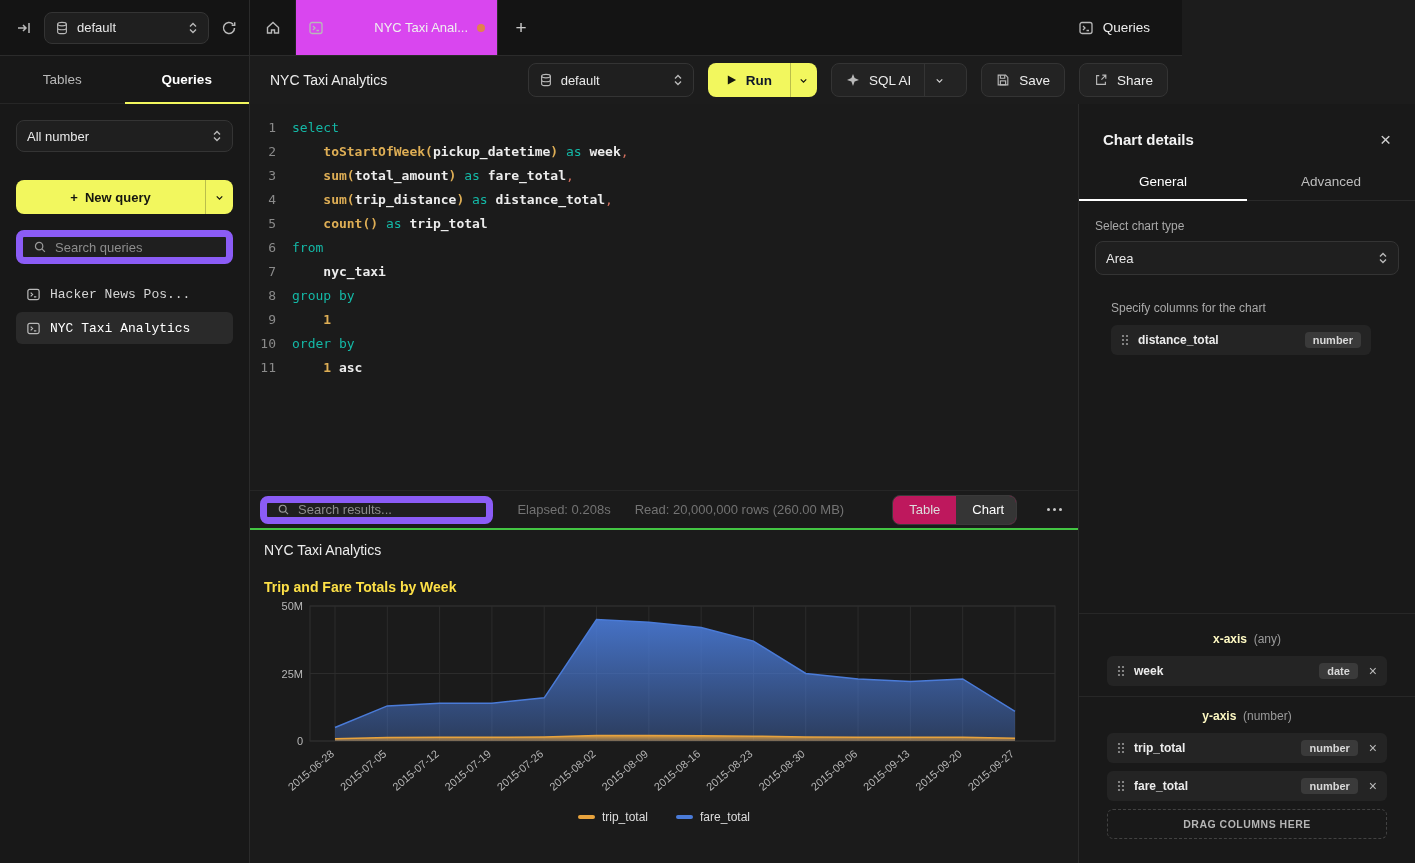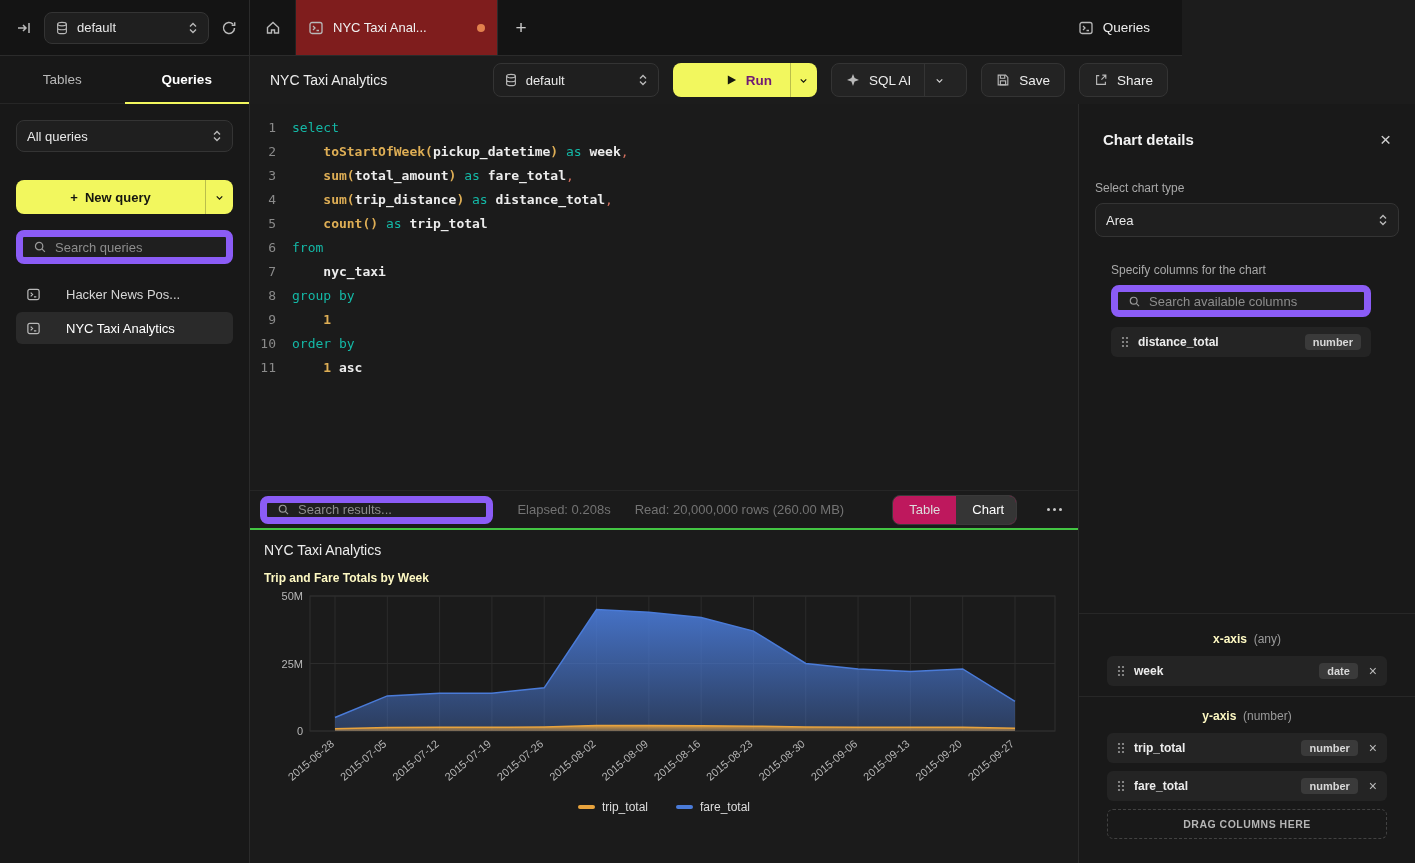--- a/index.html
+++ b/index.html
@@ -15,21 +15,21 @@
   
   .topbar { height:56px; background:#141414; border-bottom:1px solid var(--border); display:flex; align-items:stretch; flex:0 0 56px; }
   .topbar-left { width:250px; flex:0 0 250px; display:flex; align-items:center; padding:0 12px 0 16px; gap:12px; border-right:1px solid var(--border); }
   .icon { display:inline-flex; align-items:center; justify-content:center; color:#b9b9b9; flex:0 0 auto; }
   .icon svg { display:block; }
   .selectbox { display:flex; align-items:center; gap:8px; height:32px; padding:0 10px; background:var(--input); border:1px solid #343434; border-radius:8px; color:#e8e8e8; cursor:pointer; }
   .selectbox .grow { flex:1; }
   .topbar-db { flex:1; }
   .tabstrip { flex:1; display:flex; align-items:stretch; }
   .tab-home { width:46px; display:flex; align-items:center; justify-content:center; border-right:1px solid #222; color:#c9c9c9; }
-  .tab-active { width:202px; display:flex; align-items:center; gap:9px; padding:0 12px; background:#7f1d1d; border-right:1px solid var(--border); color:#f0f0f0; }
+  .tab-active { width:202px; display:flex; align-items:center; gap:9px; padding:0 12px; background:#d946ef; border-right:1px solid var(--border); color:#f0f0f0;text-align:right; }
   .tab-active .tab-label { flex:1; white-space:nowrap; overflow:hidden; }
   .tab-dot { width:8px; height:8px; border-radius:50%; background:var(--dot); }
   .tab-plus { width:46px; display:flex; align-items:center; justify-content:center; color:#c9c9c9; font-size:19px; }
   .topbar-right { display:flex; align-items:center; padding-right:20px; }
   .queries-btn { display:flex; align-items:center; gap:9px; padding:8px 12px; border-radius:8px; color:#ececec; font-size:13.5px; cursor:pointer; }
 
   
   .content-row { flex:1; display:flex; min-height:0; }
 
   
@@ -39,30 +39,30 @@
   .side-tab.active { color:#fff; font-weight:700; }
   .side-tab.active::after { content:""; position:absolute; left:0; right:0; bottom:-1px; height:2px; background:var(--accent); }
   .side-body { padding:16px; display:flex; flex-direction:column; }
   .newquery { margin-top:28px; display:flex; height:34px; border-radius:8px; overflow:hidden; background:var(--accent); color:#15160f; cursor:pointer; }
   .newquery-main { flex:1; display:flex; align-items:center; justify-content:center; gap:7px; font-weight:700; font-size:13px; }
   .newquery-caret { width:28px; display:flex; align-items:center; justify-content:center; border-left:1px solid rgba(20,20,20,.25); }
   .searchbox { margin-top:16px; display:flex; align-items:center; gap:8px; height:34px; padding:0 10px; background:var(--input); border:7px solid #8b5cf6; border-radius:8px; }
   .searchbox input { background:transparent; border:none; outline:none; color:#e6e6e6; font-size:13px; width:100%; font-family:"Liberation Sans",sans-serif; }
   .searchbox input::placeholder { color:#8d8d8d; }
   .query-list { margin-top:14px; display:flex; flex-direction:column; gap:2px; }
-  .query-item { display:flex; align-items:center; gap:25px; height:32px; padding:0 10px; border-radius:6px; color:#d6d6d6; cursor:pointer; white-space:nowrap; }
+  .query-item { display:flex; align-items:center; gap:9px; height:32px; padding:0 10px; border-radius:6px; color:#d6d6d6; cursor:pointer; white-space:nowrap;font-family:Liberation Mono, monospace; }
   .query-item.active { background:#2a2a2a; color:#fff; }
 
   
   .main-col { flex:1; display:flex; flex-direction:column; min-width:0; }
   .main-toolbar { height:48px; flex:0 0 48px; display:flex; align-items:center; padding:0 14px 0 20px; gap:14px; }
   .main-title { font-size:14px; color:#ececec; }
   .toolbar-spacer { flex:1; }
   .toolbar-db { width:166px; height:34px; }
-  .run-btn { display:flex; height:34px; border-radius:8px; overflow:hidden; background:var(--accent); color:#701a75; cursor:pointer;padding-left:35px; }
+  .run-btn { display:flex; height:34px; border-radius:8px; overflow:hidden; background:var(--accent); color:#0f172a; cursor:pointer; }
   .run-main { display:flex; align-items:center; gap:9px; padding:0 18px; font-weight:700; font-size:13.5px; }
   .run-caret { width:27px; display:flex; align-items:center; justify-content:center; border-left:1px solid rgba(20,20,20,.25); }
   .ghost-btn { display:flex; align-items:center; gap:9px; height:34px; padding:0 14px; background:#232323; border:1px solid #343434; border-radius:8px; color:#ececec; font-size:13.5px; cursor:pointer; }
   .sqlai-btn { padding-right:12px; }
   .sqlai-caret { width:30px; align-self:stretch; display:flex; align-items:center; justify-content:center; border-left:1px solid #343434; margin-left:4px; }
 
   .lower-row { flex:1; display:flex; min-height:0; }
   .editor-col { width:828px; flex:0 0 828px; display:flex; flex-direction:column; min-height:0; }
 
   
@@ -85,21 +85,21 @@
   .results-spacer { flex:1; }
   .view-toggle { display:flex; height:30px; border:1px solid #3a3a3a; border-radius:8px; overflow:hidden; background:#be185d; }
   .view-btn { padding:0 16px; display:flex; align-items:center; color:#ddd; cursor:pointer; font-size:13px; }
   .view-btn.active { background:#353535; color:#fff; }
   .more-btn { display:flex; gap:3px; padding:6px; cursor:pointer; }
   .more-btn i { width:3px; height:3px; border-radius:50%; background:#c9c9c9; }
 
   
   .chart-panel { flex:1; border-top:2px solid var(--green); background:#1b1b1b; padding:12px 14px 8px; display:flex; flex-direction:column; min-height:0; }
   .chart-title { font-size:14px; color:#ececec; }
-  .chart-subtitle { font-size:12px; color:#fef9c3; margin-top:13px; font-weight:700; }
+  .chart-subtitle { font-size:14px; color:#fde047; margin-top:21px; font-weight:700; }
   .chart-svg-wrap { margin-top:6px; }
   .chart-legend { display:flex; justify-content:center; gap:28px; margin-top:6px; }
   .legend-item { display:flex; align-items:center; gap:7px; color:#ddd; font-size:12px; }
   .legend-swatch { width:17px; height:4px; border-radius:2px; display:inline-block; }
 
   
   .details-panel { width:337px; flex:0 0 337px; background:#191919; border-left:1px solid var(--border); display:flex; flex-direction:column; min-height:0; }
   .details-header { padding:26px 24px 14px; display:flex; align-items:center; }
   .details-title { font-size:15px; font-weight:700; color:#f2f2f2; flex:1; }
   .details-close { color:#cfcfcf; font-size:19px; cursor:pointer; line-height:1; }
@@ -195,21 +195,21 @@
 
   <div class="content-row">
 
     <aside class="sidebar">
       <div class="side-tabs">
         <div class="side-tab">Tables</div>
         <div class="side-tab active">Queries</div>
       </div>
       <div class="side-body">
         <div class="selectbox">
-          <span class="grow">All queries</span>
+          <span class="grow">All number</span>
           <span class="icon">
             <svg width="10" height="14" viewBox="0 0 10 14" fill="none" stroke="currentColor" stroke-width="1.4">
                 <path d="M2 5.5 5 2.5 8 5.5M2 8.5 5 11.5 8 8.5"></path>
               </svg>
           </span>
         </div>
         <div class="newquery">
           <div class="newquery-main">
             <span>+</span>
             <span>New query</span>
@@ -460,41 +460,36 @@
                 </div>
               </div>
           </div>
         </div>
 
         <aside class="details-panel">
           <div class="details-header">
             <span class="details-title">Chart details</span>
             <span class="details-close">×</span>
           </div>
+          <div class="details-tabs">
+            <div class="details-tab active">General</div>
+            <div class="details-tab">Advanced</div>
+          </div>
           <div class="details-body">
             <div class="field-label">Select chart type</div>
             <div class="selectbox details-select">
               <span class="grow">Area</span>
               <span class="icon">
                 <svg width="10" height="14" viewBox="0 0 10 14" fill="none" stroke="currentColor" stroke-width="1.4">
                     <path d="M2 5.5 5 2.5 8 5.5M2 8.5 5 11.5 8 8.5"></path>
                   </svg>
               </span>
             </div>
             <div class="col-section">
               <div class="field-label">Specify columns for the chart</div>
-              <div class="searchbox col-search">
-                <span class="icon">
-                  <svg width="13" height="13" viewBox="0 0 16 16" fill="none" stroke="#9a9a9a" stroke-width="1.4">
-                      <circle cx="7" cy="7" r="4.2"></circle>
-                      <path d="M10.2 10.2 13.6 13.6"></path>
-                    </svg>
-                </span>
-                <input placeholder="Search available columns" style="">
-              </div>
               <div class="col-list" id="available-columns">
                   <div class="col-row">
                     <span class="icon">
                       <svg width="8" height="12" viewBox="0 0 8 12" fill="#9a9a9a">
                         <circle cx="2" cy="2" r="1.1"></circle>
                         <circle cx="6" cy="2" r="1.1"></circle>
                         <circle cx="2" cy="6" r="1.1"></circle>
                         <circle cx="6" cy="6" r="1.1"></circle>
                         <circle cx="2" cy="10" r="1.1"></circle>
                         <circle cx="6" cy="10" r="1.1"></circle>

